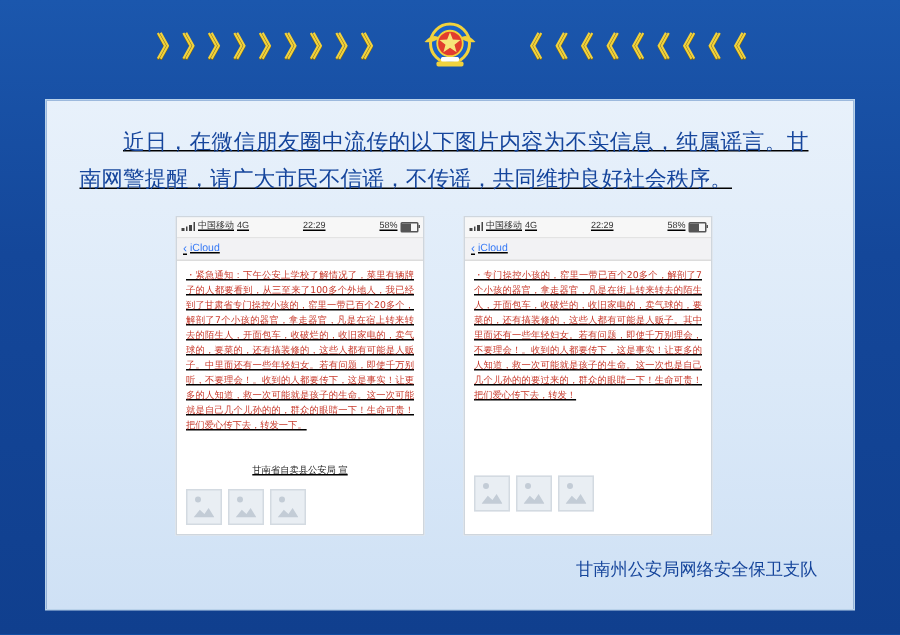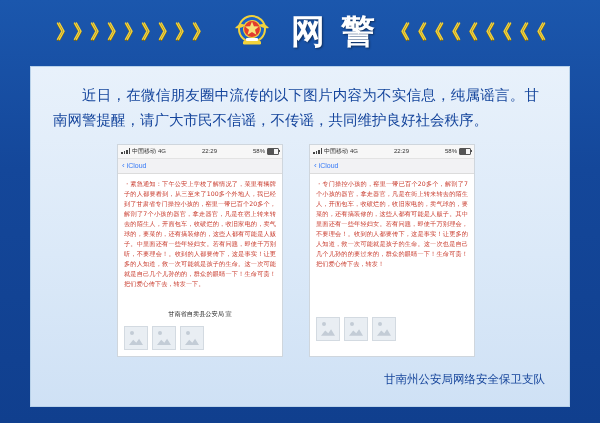--- a/index.html
+++ b/index.html
@@ -36,20 +36,21 @@
     display:flex;align-items:center;justify-content:center;
   }
   .badge svg{display:block;}
   
   .panel{
     position:absolute;left:30px;right:30px;top:66px;bottom:16px;
     background:linear-gradient(180deg,#e8f1fb 0%,#dbe9f8 55%,#cfe1f5 100%);
     border:1px solid #b9d2ea;
     box-sizing:border-box;
     padding:16px 30px 10px 22px;
+    text-decoration:underline;
   }
   .lede{
     color:#15459c;font-size:14.5px;line-height:1.75;text-align:justify;
     font-family:"DejaVu Sans","Liberation Sans",sans-serif;
     text-indent:2em;
     margin:0 0 10px 0;
   }
   
   .shots{
     display:flex;justify-content:center;gap:26px;margin-top:4px;
@@ -128,21 +129,20 @@
       <svg width="46" height="46" viewBox="0 0 46 46">
         <circle cx="23" cy="21" r="13" fill="#1a62c8" stroke="#f2d23c" stroke-width="2"></circle>
         <circle cx="23" cy="21" r="8.5" fill="#e23c2e" stroke="#f2d23c" stroke-width="1.2"></circle>
         <path d="M23 13.5 L24.9 18.3 L30 18.6 L26 21.8 L27.4 26.8 L23 23.9 L18.6 26.8 L20 21.8 L16 18.6 L21.1 18.3 Z" fill="#f7e479"></path>
         <path d="M6 20 q5 -6 10 -3 q-4 4 -10 3 Z" fill="#f2d23c"></path>
         <path d="M40 20 q-5 -6 -10 -3 q4 4 10 3 Z" fill="#f2d23c"></path>
         <rect x="14" y="33" width="18" height="3.4" rx="1.2" fill="#f2d23c"></rect>
         <rect x="17" y="30" width="12" height="3" rx="1" fill="#ffffff"></rect>
       </svg>
     </span>
-    <span class="title-word">网 警</span>
     <span class="chev right">《《《《《《《《《</span>
   </div>
 
   <div class="panel">
     <p class="lede">近日，在微信朋友圈中流传的以下图片内容为不实信息，纯属谣言。甘南网警提醒，请广大市民不信谣，不传谣，共同维护良好社会秩序。</p>
 
     <div class="shots">
 
       <div class="phone">
         <div class="status-bar">

